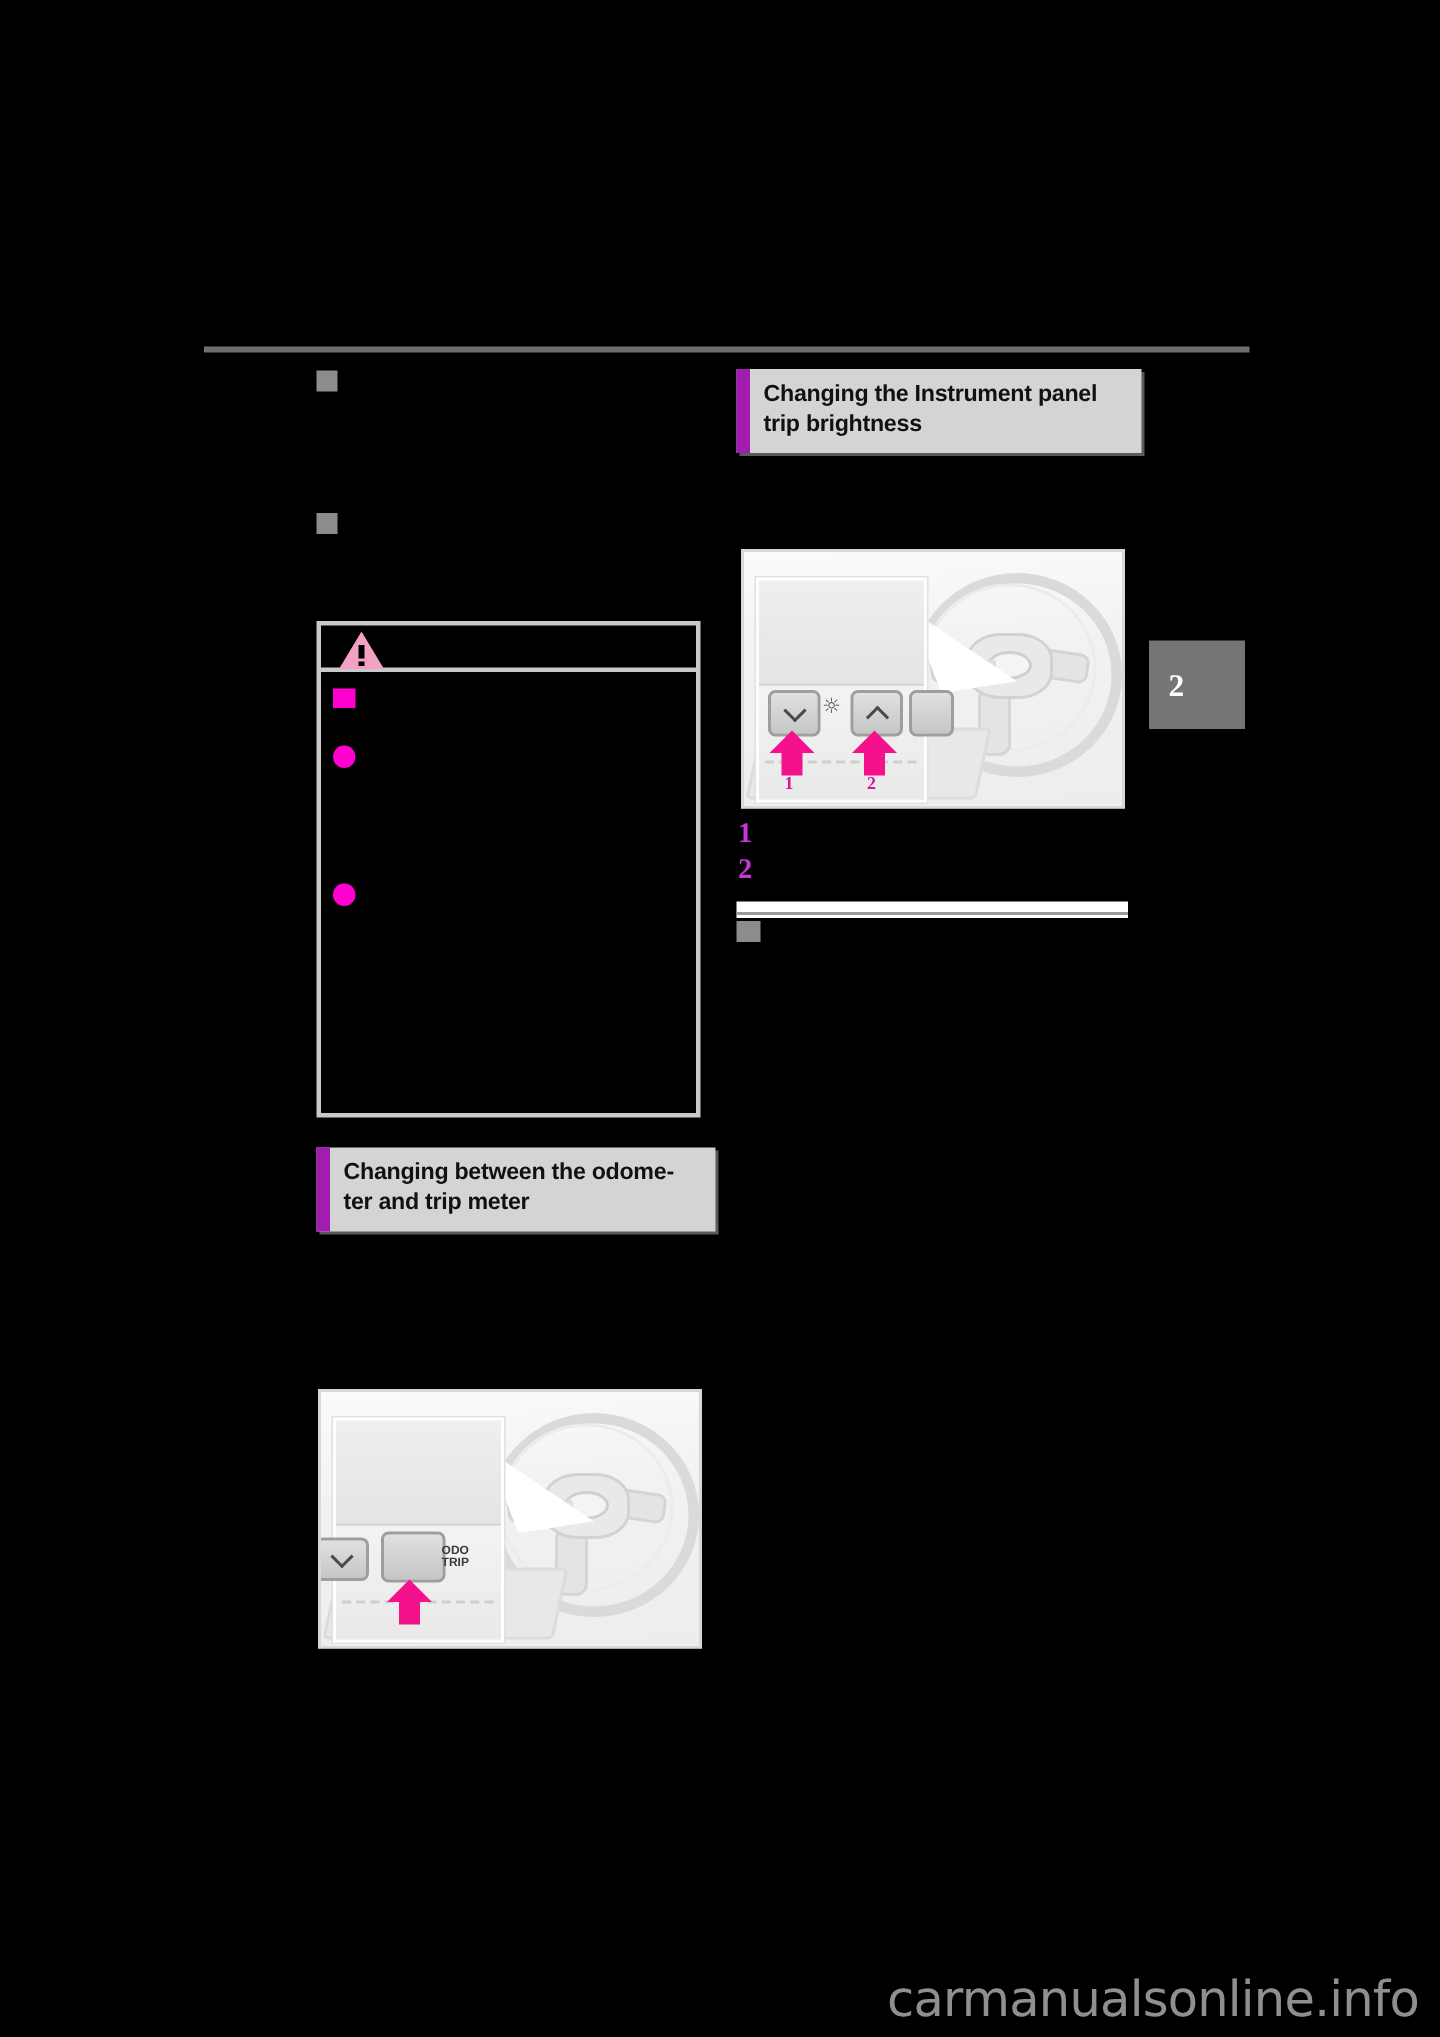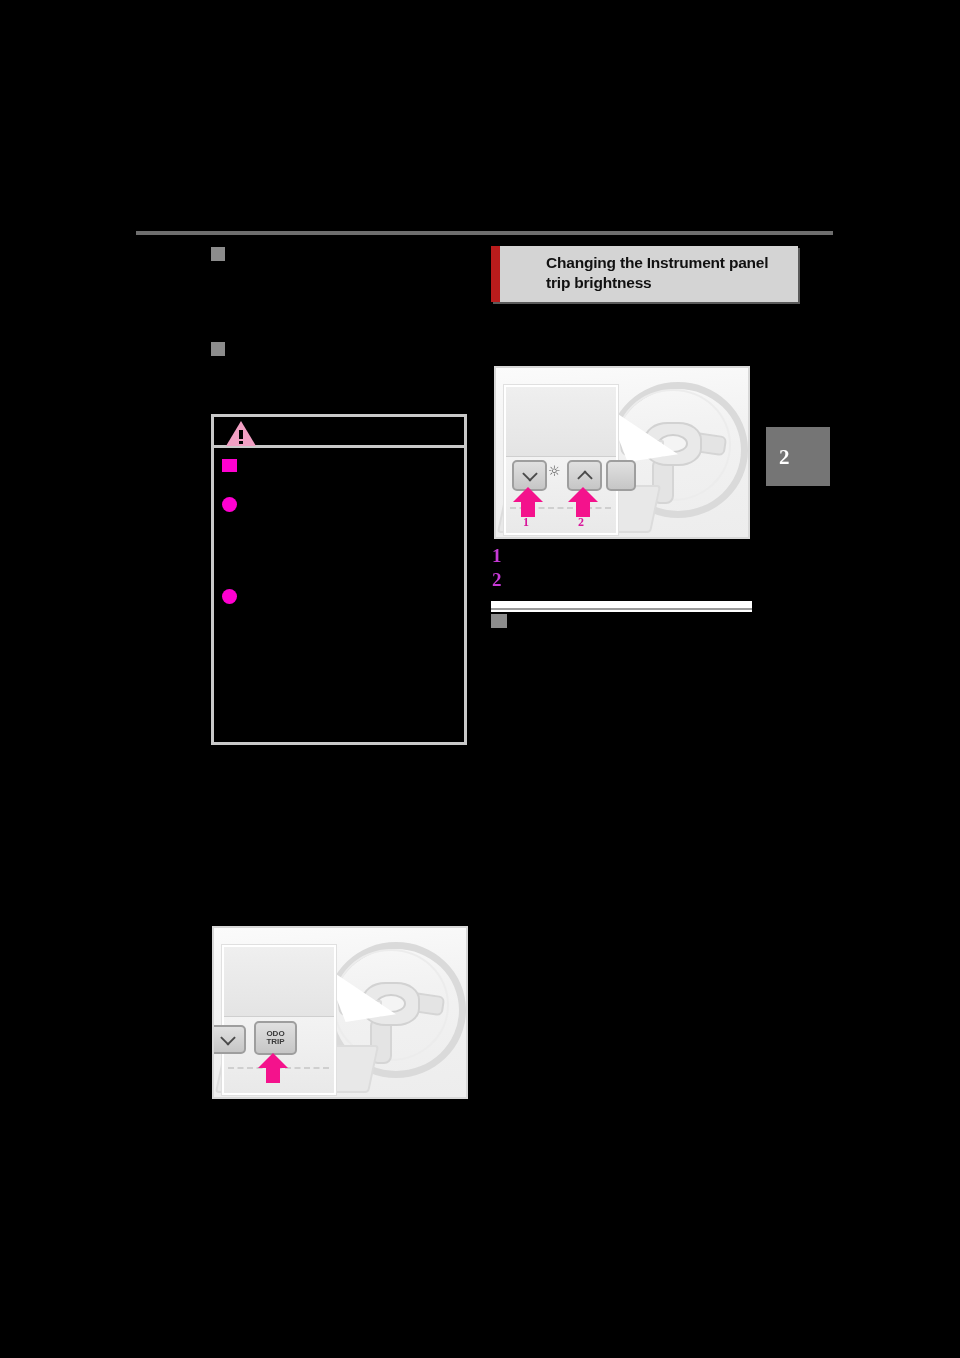--- a/index.html
+++ b/index.html
@@ -16,22 +16,22 @@
   .sect-tab{position:absolute;left:766px;top:427px;width:64px;height:59px;
             background:#757575;}
   .sect-tab span{position:absolute;left:13px;top:18px;font-size:21px;
             font-weight:bold;color:#ffffff;font-family:"Liberation Serif",serif;}
 
   
   .sq-bullet{position:absolute;width:14px;height:14px;background:#8c8c8c;}
 
   
   .head-box{position:absolute;background:#d4d4d4;color:#111;
-            border-left:9px solid #b91c1c;
-            box-shadow:2px 2px 0 0 #5a5a5a;padding-left:37px;}
+            border-left:9px solid #a21caf;
+            box-shadow:2px 2px 0 0 #5a5a5a;}
   .head-box .txt{display:block;padding:7px 6px 9px 9px;
             font-size:15.5px;font-weight:bold;line-height:1.28;
             letter-spacing:-0.2px;font-family:"Liberation Sans",sans-serif;}
 
   
   .warn-box{position:absolute;left:211px;top:414px;width:256px;height:331px;
             border:3px solid #c9c9c9;background:#000;box-sizing:border-box;}
   .warn-head{position:absolute;left:0;top:0;width:100%;height:31px;
              border-bottom:3px solid #c9c9c9;box-sizing:border-box;}
   .warn-tri{position:absolute;left:12px;top:4px;width:0;height:0;
@@ -94,21 +94,21 @@
   .cal-line{position:absolute;left:0;width:100%;height:2px;background:#cfcfcf;}
   .cal-body{position:absolute;left:0;bottom:0;width:100%;height:52%;
       background:linear-gradient(180deg,#f3f3f3,#e9e9e9);}
   .dashline{position:absolute;left:4px;width:92%;border-top:2px dashed #cfcfcf;}
 
   .btn{position:absolute;background:linear-gradient(180deg,#e0e0e0,#c6c6c6);
       border:2px solid #9e9e9e;border-radius:5px;}
   .btn-lbl{position:absolute;left:0;top:0;width:100%;height:100%;
       display:flex;align-items:center;justify-content:center;
       font-size:8px;line-height:1.0;font-weight:bold;color:#3a3a3a;
-      text-align:center;font-family:"Liberation Sans",sans-serif;}
+      text-align:center;font-family:"Liberation Sans",sans-serif;padding-left:28px;}
   .chev{position:absolute;left:50%;top:50%;width:9px;height:9px;
       border-right:2px solid #4a4a4a;border-bottom:2px solid #4a4a4a;}
   .chev-dn{transform:translate(-50%,-70%) rotate(45deg);}
   .chev-up{transform:translate(-50%,-30%) rotate(-135deg);}
   .lampicon{position:absolute;font-size:14px;color:#555;
       font-family:"DejaVu Sans",sans-serif;}
 
   .arrow-up{position:absolute;width:0;height:0;}
   .arrow-up .head{position:absolute;left:0;top:0;width:0;height:0;
       border-left:15px solid transparent;border-right:15px solid transparent;
@@ -140,20 +140,26 @@
 
   <div class="warn-box">
     <div class="warn-head">
       <div class="warn-tri"></div>
     </div>
     <div class="mag-sq" style="left:8px;top:42px;"></div>
     <div class="mag-dot" style="left:8px;top:80px;"></div>
     <div class="mag-dot" style="left:8px;top:172px;"></div>
   </div>
 
+  <div class="head-box" style="left:211px;top:765px;width:257px;">
+    <span class="txt">
+      <span>Changing between the odome-</span><br>
+      <span>ter and trip meter</span>
+    </span>
+  </div>
 
   <div class="fig" style="left:212px;top:926px;width:256px;height:173px;">
     <div class="fig-inner">
       <div class="dash-bg"></div>
 
       <div class="wheel-wrap">
         <div class="wheel-rim"></div>
         <div class="wheel-rim2"></div>
         <div class="spoke spoke-l"></div>
         <div class="spoke spoke-r"></div>
@@ -257,14 +263,15 @@
 
   <div class="step-num" style="left:492px;top:545px;">1</div>
   <div class="step-num" style="left:492px;top:569px;">2</div>
 
   <div class="div-bar">
     <div class="ln"></div>
   </div>
   <div class="div-sq"></div>
 
 
+  <div class="wm">carmanualsonline.info</div>
 
 </div>
 
 </body></html>

